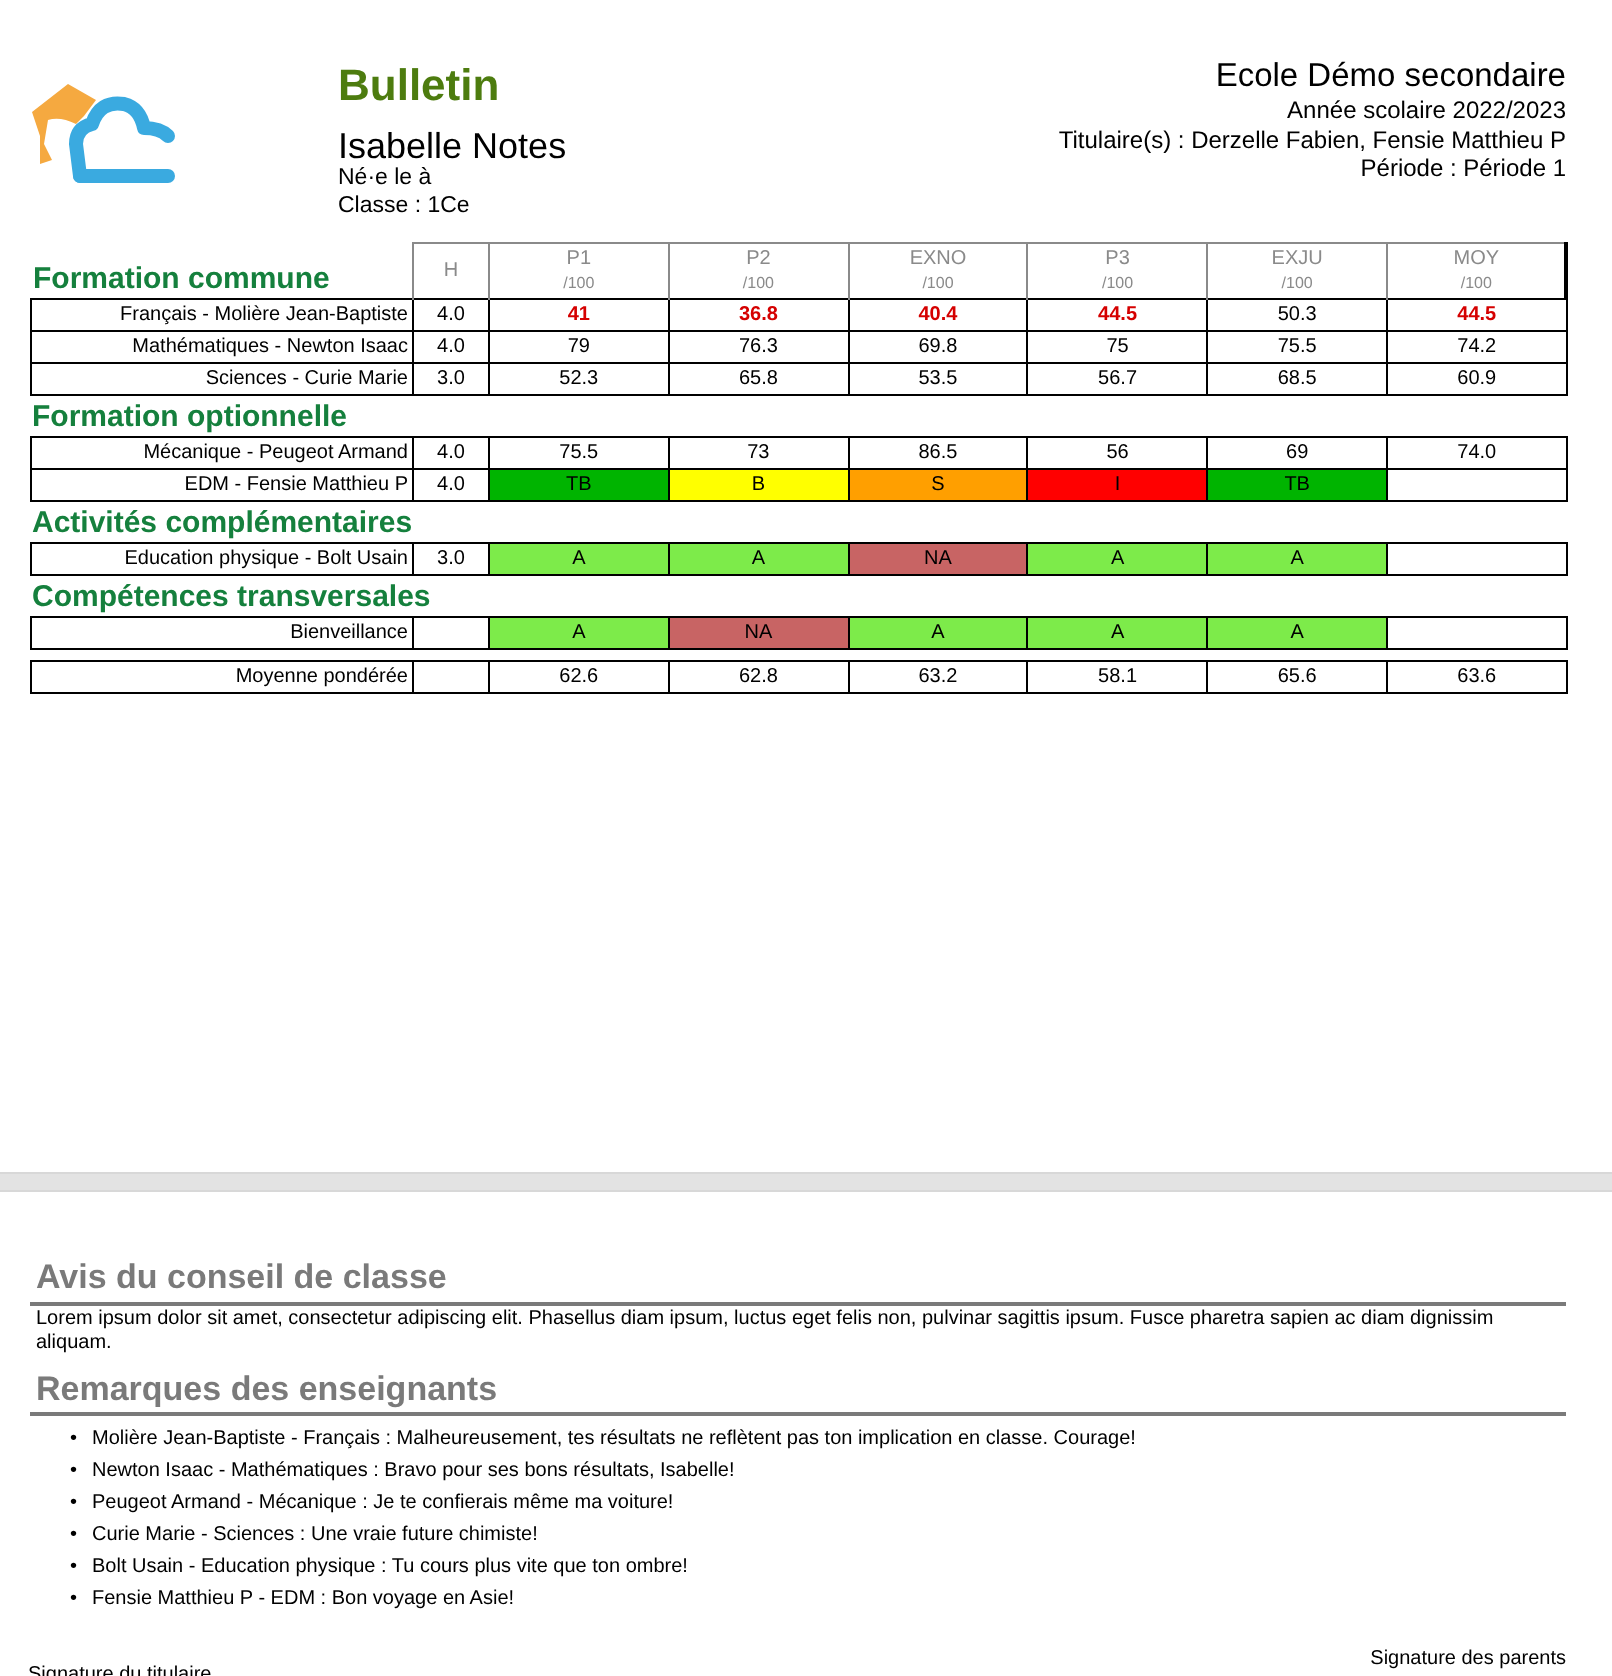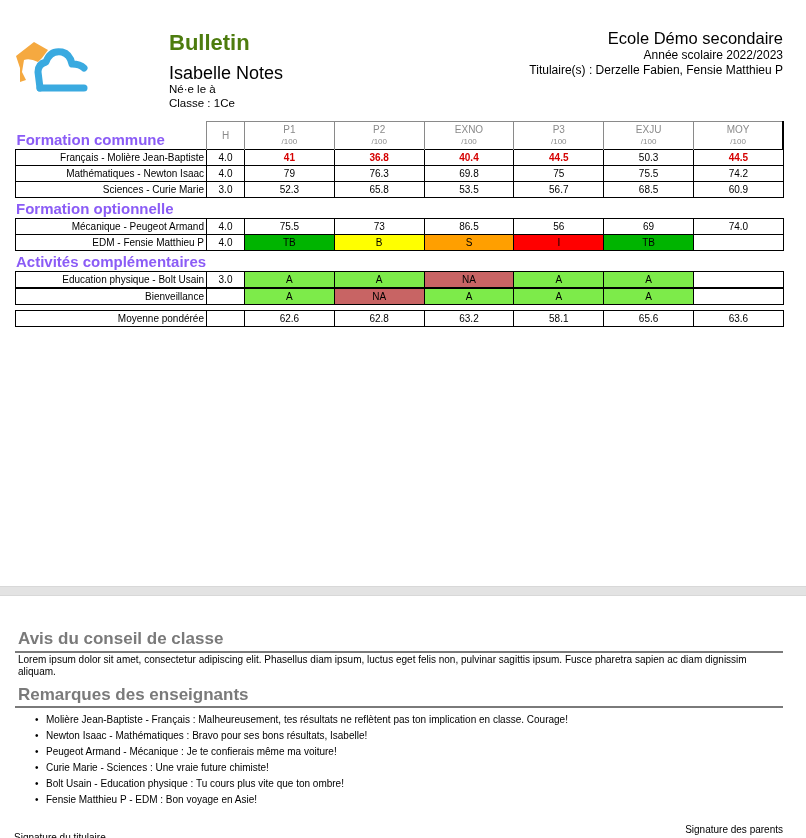--- a/index.html
+++ b/index.html
@@ -21,21 +21,21 @@
   .gtable col.c-name { width: 191px; }
   .gtable col.c-h { width: 38px; }
   .gtable col.c-v { width: 89.8px; }
   .gtable td { border: 1px solid #000; height: 16px; text-align: center; padding: 0 2px; white-space: nowrap; overflow: hidden; }
   .gtable td.name { text-align: right; padding-left: 3px; }
   .gtable tr.head td { border: none; border-right: 1px solid #8a8a8a; border-top: 1px solid #8a8a8a; height: 28px; color: #8a8a8a; font-size: 10px; line-height: 12px; vertical-align: middle; }
   .gtable tr.head td.sec { border-top: none; border-right: 1px solid #8a8a8a; text-align: left; padding-left: 1px; vertical-align: bottom; }
   .gtable tr.head td.last { border-right: 2px solid #000000; }
   .gtable tr.head td.hcol { border-left: 1px solid #8a8a8a; }
   .small-sub { font-size: 8px; }
-  .section-title { font-size: 15px; font-weight: bold; color: #8b5cf6; line-height: 18px; white-space: nowrap; }
+  .section-title { font-size: 15px; font-weight: bold; color: #15803d; line-height: 18px; white-space: nowrap; }
   .sec-row { height: 20px; padding-left: 1px; padding-top: 2px; }
   .red { color: #d50000; font-weight: bold; }
   .gap { height: 5px; }
 
   .separator { position: absolute; left: 0; top: 586px; width: 806px; height: 10px; background: #e3e3e3; border-top: 1px solid #d8d8d8; border-bottom: 1px solid #d8d8d8; }
 
   .page2 { position: absolute; left: 0; top: 596px; width: 806px; height: 242px; }
   .h2 { position: absolute; left: 18px; font-size: 17px; font-weight: bold; color: #7a7a7a; line-height: 18px; }
   .h2-rule { position: absolute; left: 15px; width: 768px; height: 2px; background: #7a7a7a; }
   .avis-text { position: absolute; left: 18px; top: 58px; width: 764px; font-size: 10px; line-height: 12px; }
@@ -59,20 +59,21 @@
     <div class="title">Bulletin</div>
     <div class="student">Isabelle Notes</div>
     <div class="sub">Né·e le à</div>
     <div class="sub">Classe : 1Ce</div>
   </div>
 
   <div class="school-block">
     <div class="school">Ecole Démo secondaire</div>
     <div class="school-sub">Année scolaire 2022/2023</div>
     <div class="school-sub">Titulaire(s) : Derzelle Fabien, Fensie Matthieu P</div>
+    <div class="school-sub">Période : Période 1</div>
   </div>
 
   <div class="grades" id="grades">
       <table class="gtable">
         <colgroup>
           <col class="c-name">
           <col class="c-h">
           <col class="c-v">
           <col class="c-v">
           <col class="c-v">
@@ -200,20 +201,23 @@
             <td>3.0</td>
             <td style="background:#7deb4a">A</td>
             <td style="background:#7deb4a">A</td>
             <td style="background:#c86464">NA</td>
             <td style="background:#7deb4a">A</td>
             <td style="background:#7deb4a">A</td>
             <td></td>
           </tr>
         </tbody>
       </table>
+      <div class="sec-row">
+        <div class="section-title">Compétences transversales</div>
+      </div>
       <table class="gtable">
         <colgroup>
           <col class="c-name">
           <col class="c-h">
           <col class="c-v">
           <col class="c-v">
           <col class="c-v">
           <col class="c-v">
           <col class="c-v">
           <col class="c-v">

